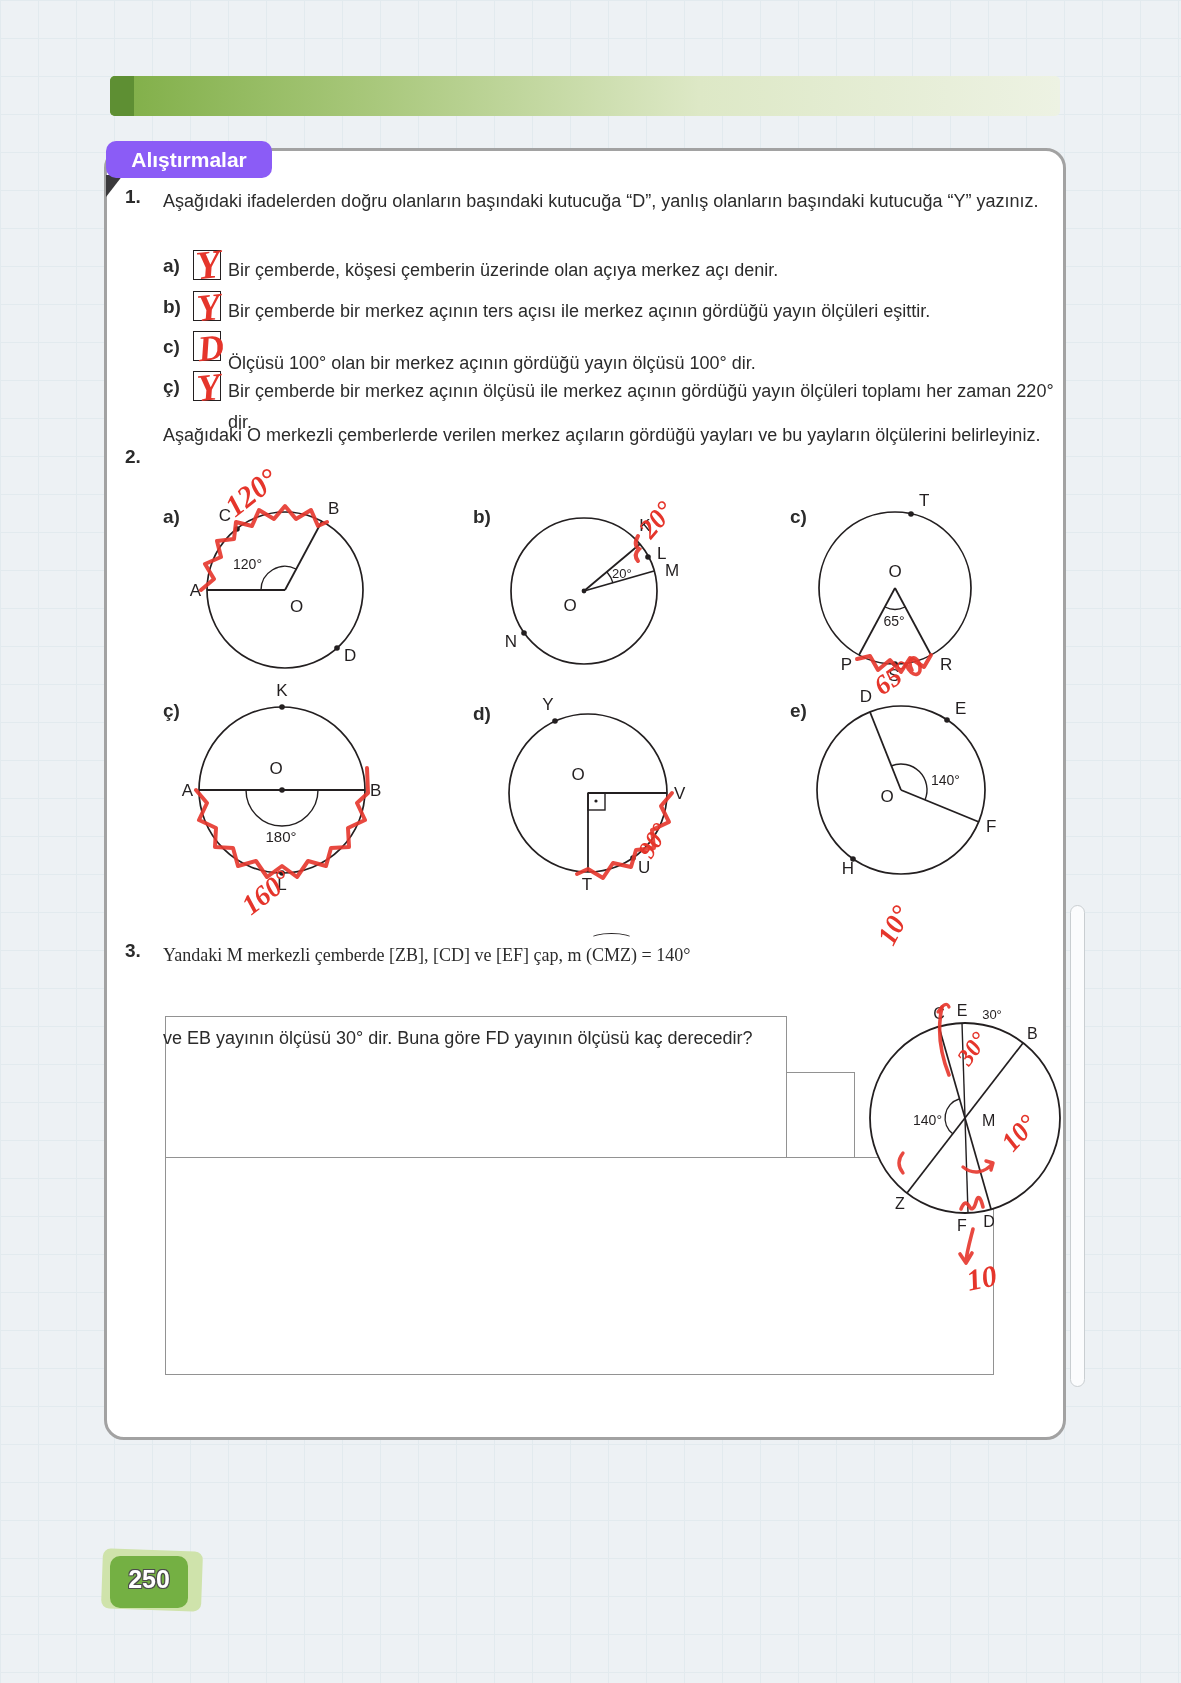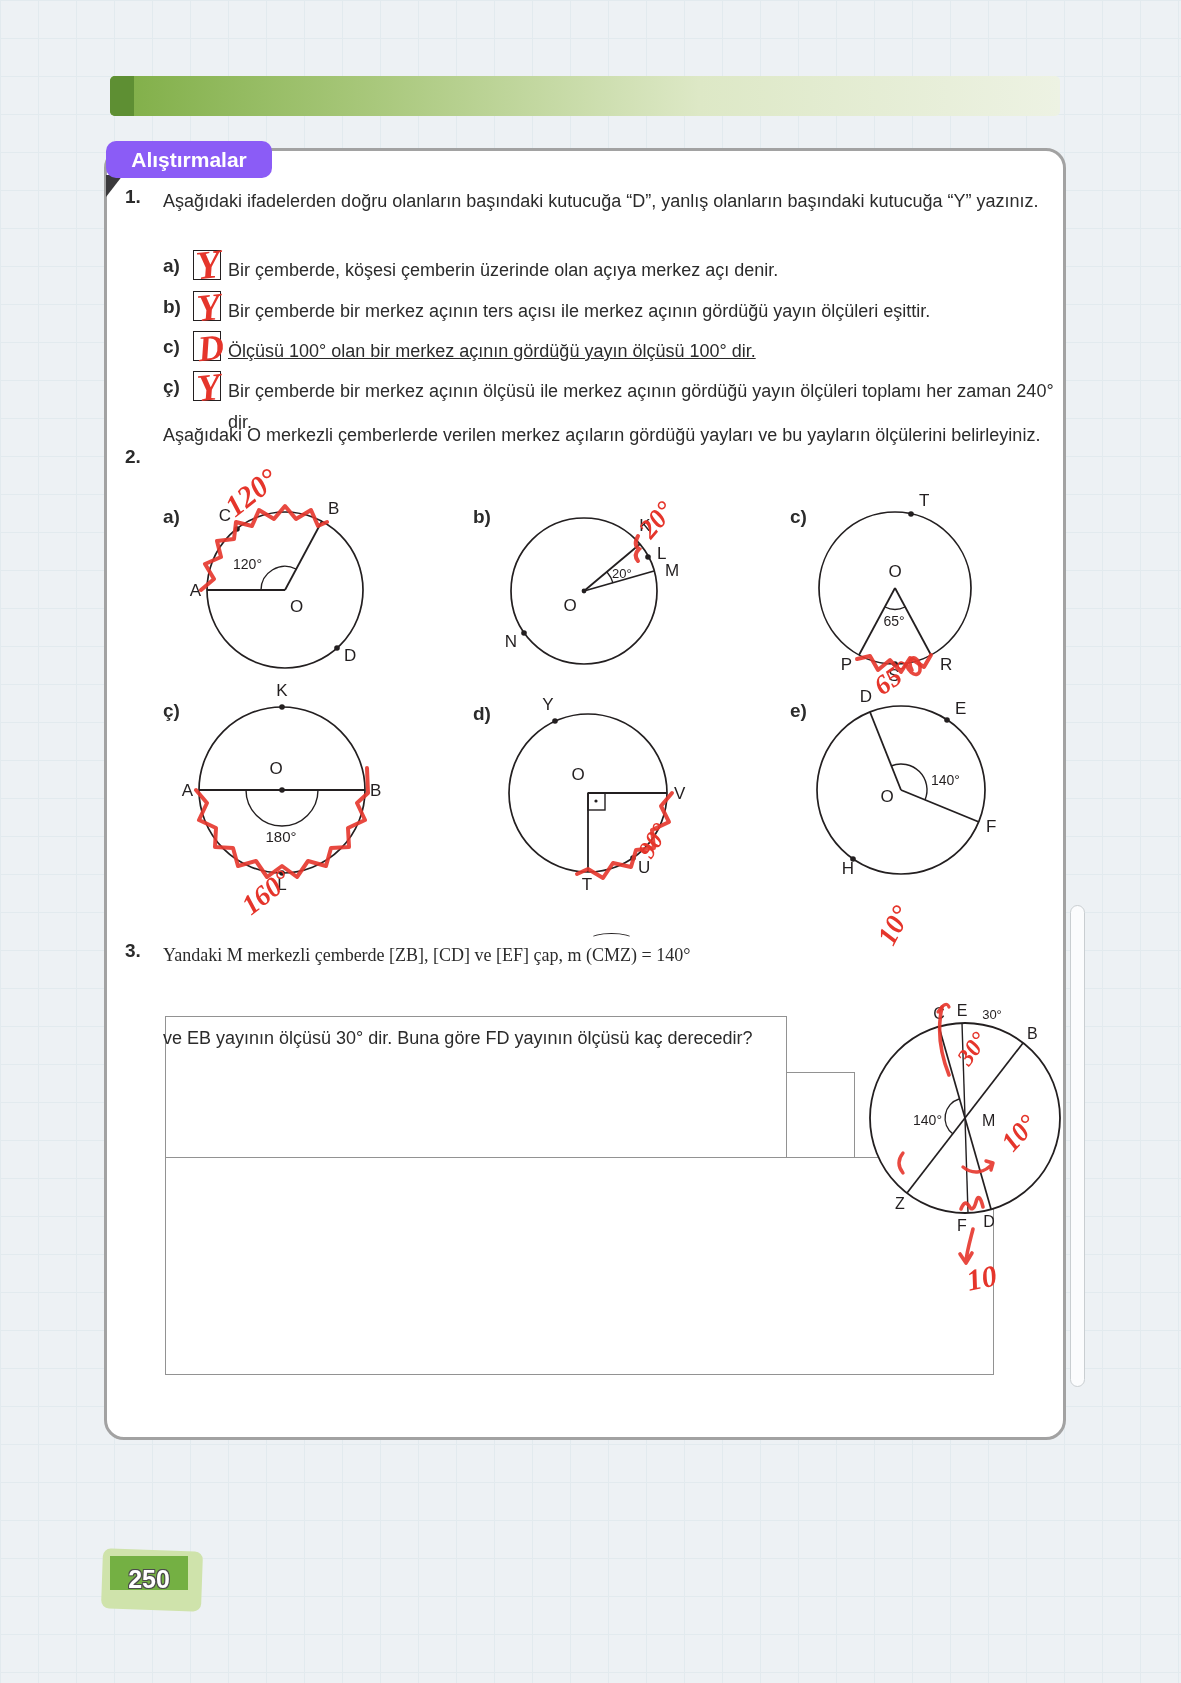--- a/index.html
+++ b/index.html
@@ -38,21 +38,21 @@
   .redtext{fill:#e5352b;font-family:"Liberation Serif",serif;font-style:italic;font-weight:bold;}
   .agrid{background-image:
       linear-gradient(to right,#929292 1px,transparent 1px),
       linear-gradient(to bottom,#929292 1px,transparent 1px);
     border-right:1px solid #929292;border-bottom:1px solid #929292;z-index:1;}
   .arc-hat{position:relative;display:inline-block;}
   .arc-hat::before{content:"";position:absolute;left:-2px;right:-2px;top:-7px;height:10px;
     border:1.6px solid transparent;border-top-color:#231f20;border-radius:50% 50% 0 0;}
   .pagenum-flap{left:102px;top:1550px;width:100px;height:60px;background:#cfe3ab;border-radius:8px;
     transform:rotate(2deg);z-index:1;}
-  .pagenum{left:110px;top:1556px;width:78px;height:34px;background:#74b043;border-radius:0;
+  .pagenum{left:110px;top:1556px;width:78px;height:52px;background:#74b043;border-radius:10px;
     color:#fff;font-weight:bold;font-size:25px;text-align:center;line-height:46px;z-index:2;
     text-shadow:-1px -1px 0 #4c4c4c,1px -1px 0 #4c4c4c,-1px 1px 0 #4c4c4c,1px 1px 0 #4c4c4c;}
   .page-edge{left:1070px;top:905px;width:13px;height:480px;background:#fbfcfd;
     border:1.5px solid #c9ced1;border-radius:8px;z-index:0;}
 </style>
 </head>
 <body>
 
 <div class="abs greenbar"></div>
 <div class="abs greenbar-cap"></div>
@@ -70,26 +70,26 @@
 <div class="abs qtext" style="left:228px;top:255px;width:820px;">Bir çemberde, köşesi çemberin üzerinde olan açıya merkez açı denir.</div>
 
 <div class="abs itemlabel" style="left:163px;top:296px;">b)</div>
 <div class="abs checkbox" style="left:193px;top:291px;"></div>
 <div class="abs hand-letter" style="left:197px;top:288px;font-size:38px;">Y</div>
 <div class="abs qtext" style="left:228px;top:296px;width:830px;">Bir çemberde bir merkez açının ters açısı ile merkez açının gördüğü yayın ölçüleri eşittir.</div>
 
 <div class="abs itemlabel" style="left:163px;top:336px;">c)</div>
 <div class="abs checkbox" style="left:193px;top:331px;"></div>
 <div class="abs hand-letter" style="left:198px;top:330px;font-size:36px;">D</div>
-<div class="abs qtext" style="left:228px;top:336px;width:830px;text-decoration:underline;">Ölçüsü 100° olan bir merkez açının gördüğü yayın ölçüsü 100° dir.</div>
+<div class="abs qtext" style="left:228px;top:348px;width:830px;">Ölçüsü 100° olan bir merkez açının gördüğü yayın ölçüsü 100° dir.</div>
 
 <div class="abs itemlabel" style="left:163px;top:376px;">ç)</div>
 <div class="abs checkbox" style="left:193px;top:371px;"></div>
 <div class="abs hand-letter" style="left:197px;top:368px;font-size:38px;">Y</div>
-<div class="abs qtext" style="left:228px;top:376px;width:850px;">Bir çemberde bir merkez açının ölçüsü ile merkez açının gördüğü yayın ölçüleri toplamı her zaman 240° dir.</div>
+<div class="abs qtext" style="left:228px;top:376px;width:850px;">Bir çemberde bir merkez açının ölçüsü ile merkez açının gördüğü yayın ölçüleri toplamı her zaman 220° dir.</div>
 
 <div class="abs qnum" style="left:125px;top:446px;">2.</div>
 <div class="abs qtext" style="left:163px;top:420px;width:878px;">Aşağıdaki O merkezli çemberlerde verilen merkez açıların gördüğü yayları ve bu yayların ölçülerini belirleyiniz.</div>
 
 <div class="abs diag-label" style="left:163px;top:506px;">a)</div>
 <div class="abs diag-label" style="left:473px;top:506px;">b)</div>
 <div class="abs diag-label" style="left:790px;top:506px;">c)</div>
 <div class="abs diag-label" style="left:163px;top:700px;">ç)</div>
 <div class="abs diag-label" style="left:473px;top:703px;">d)</div>
 <div class="abs diag-label" style="left:790px;top:700px;">e)</div>

